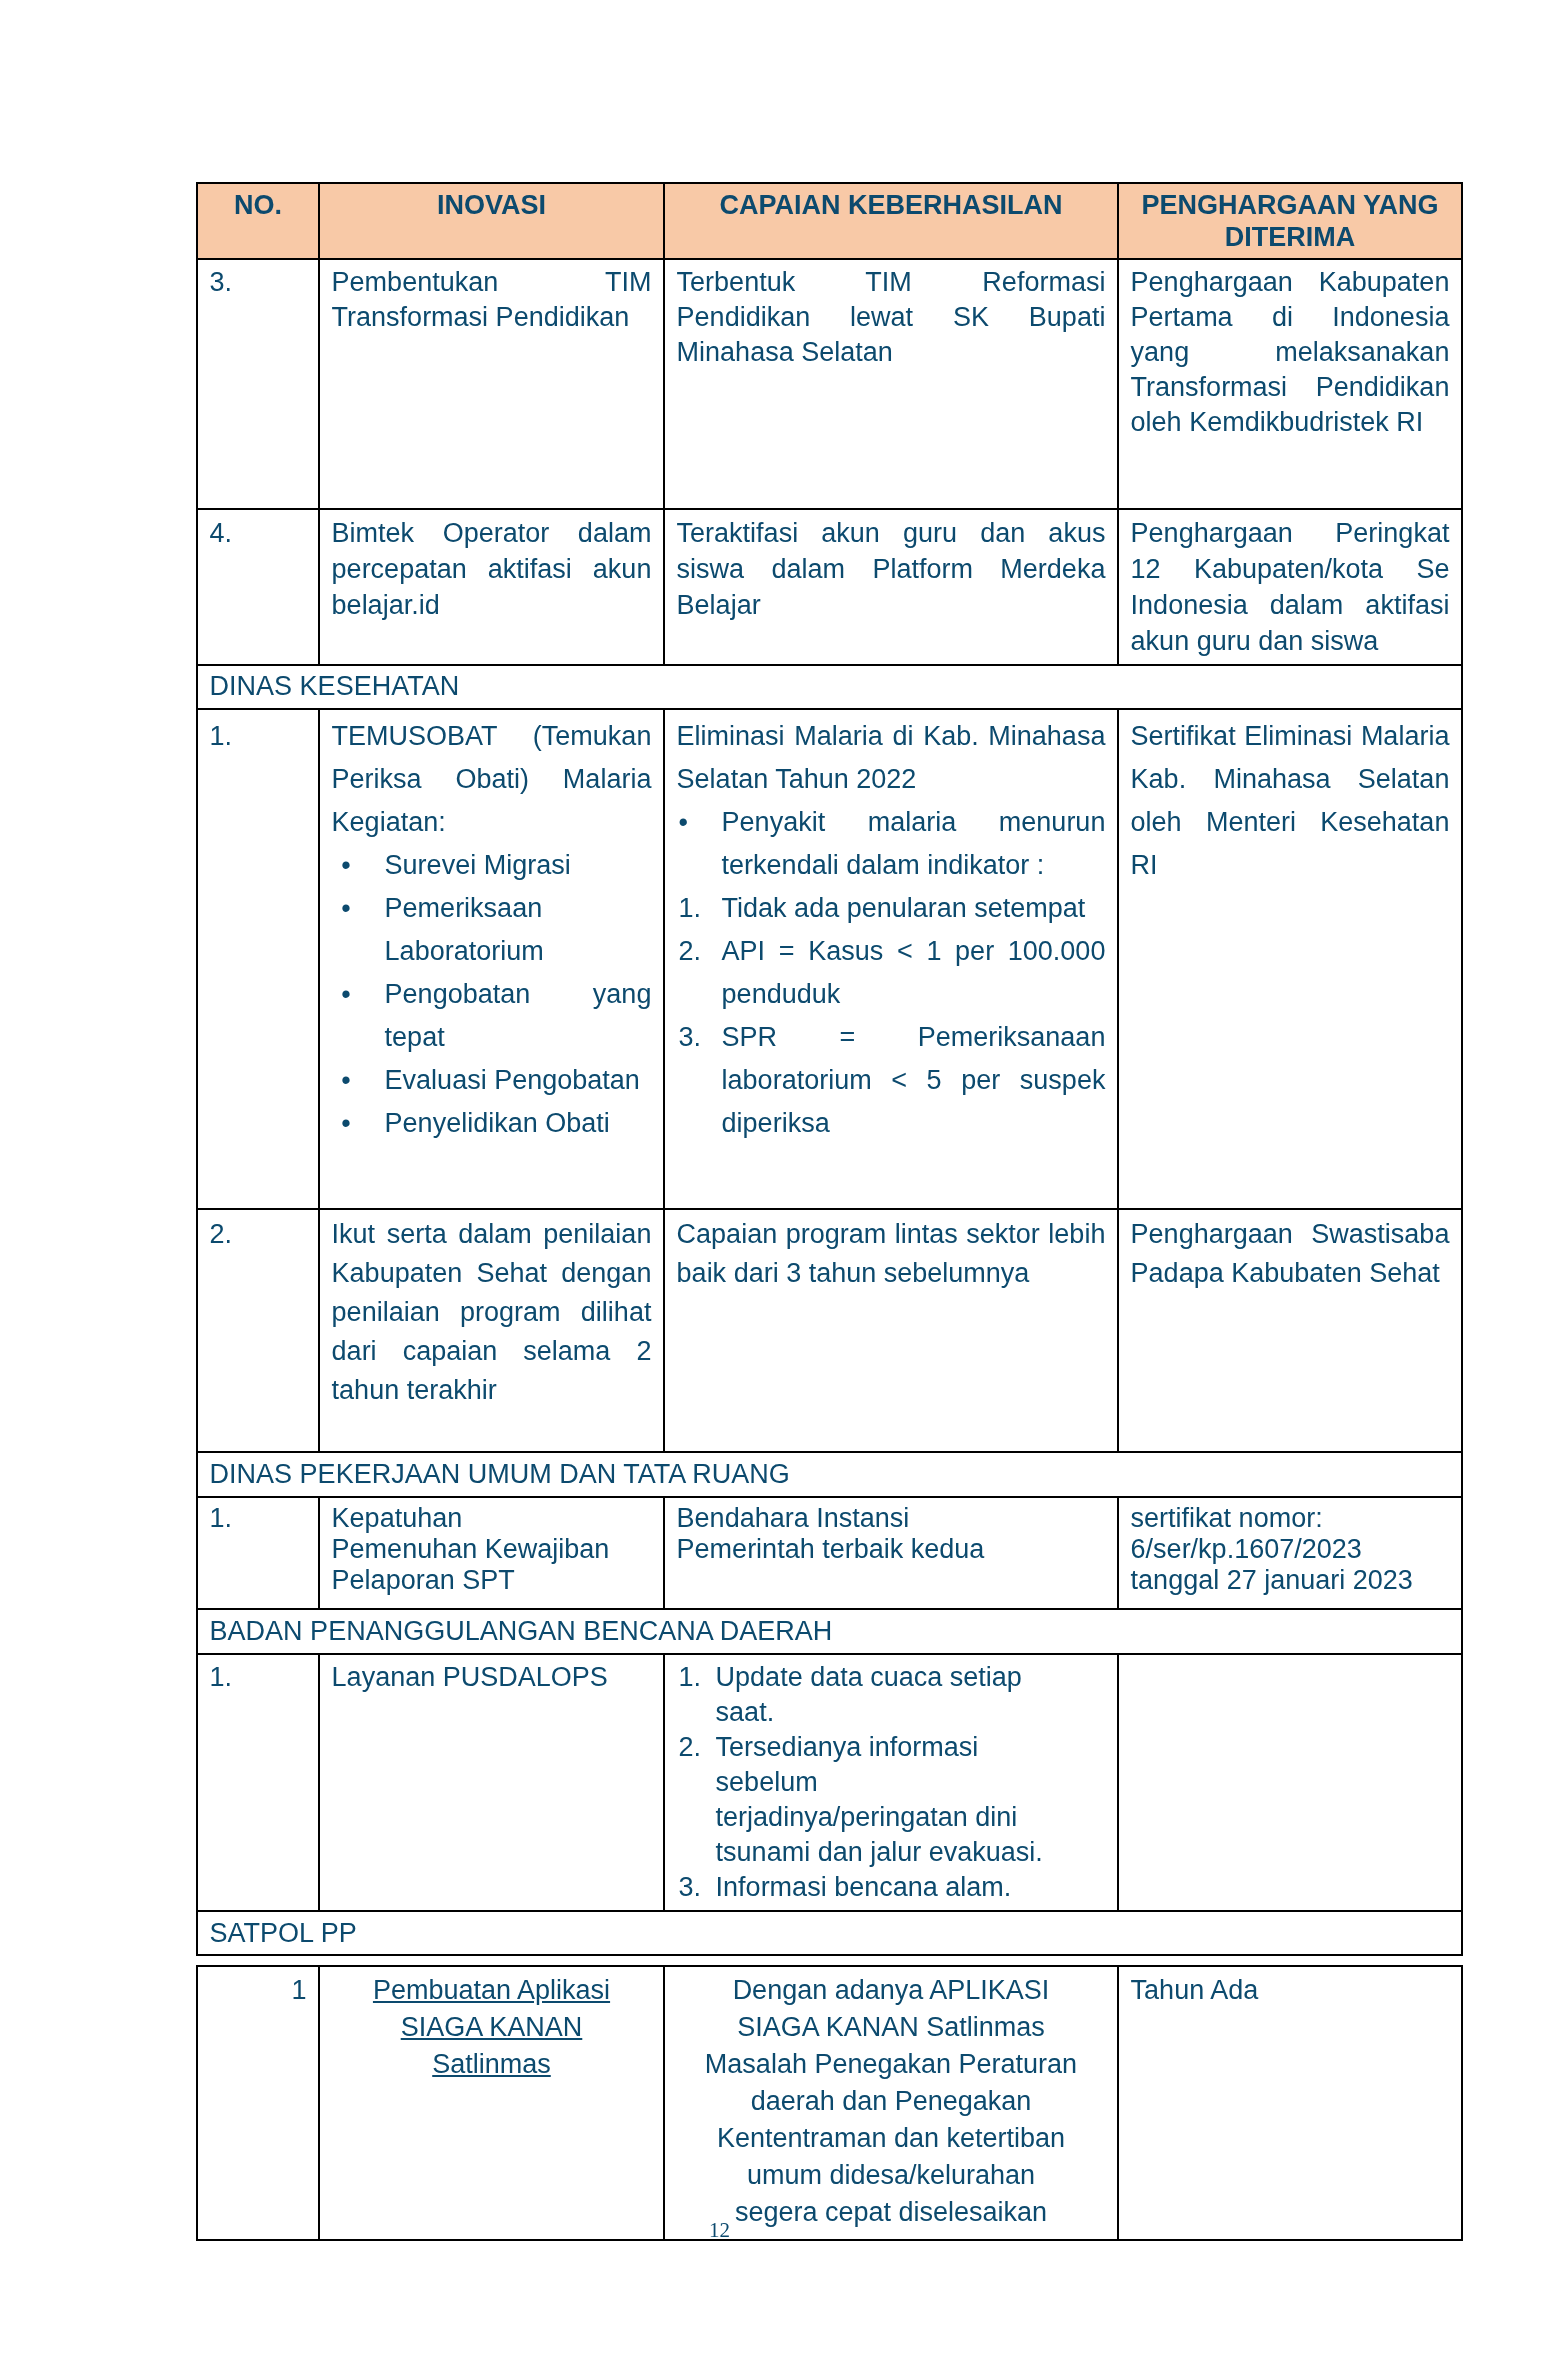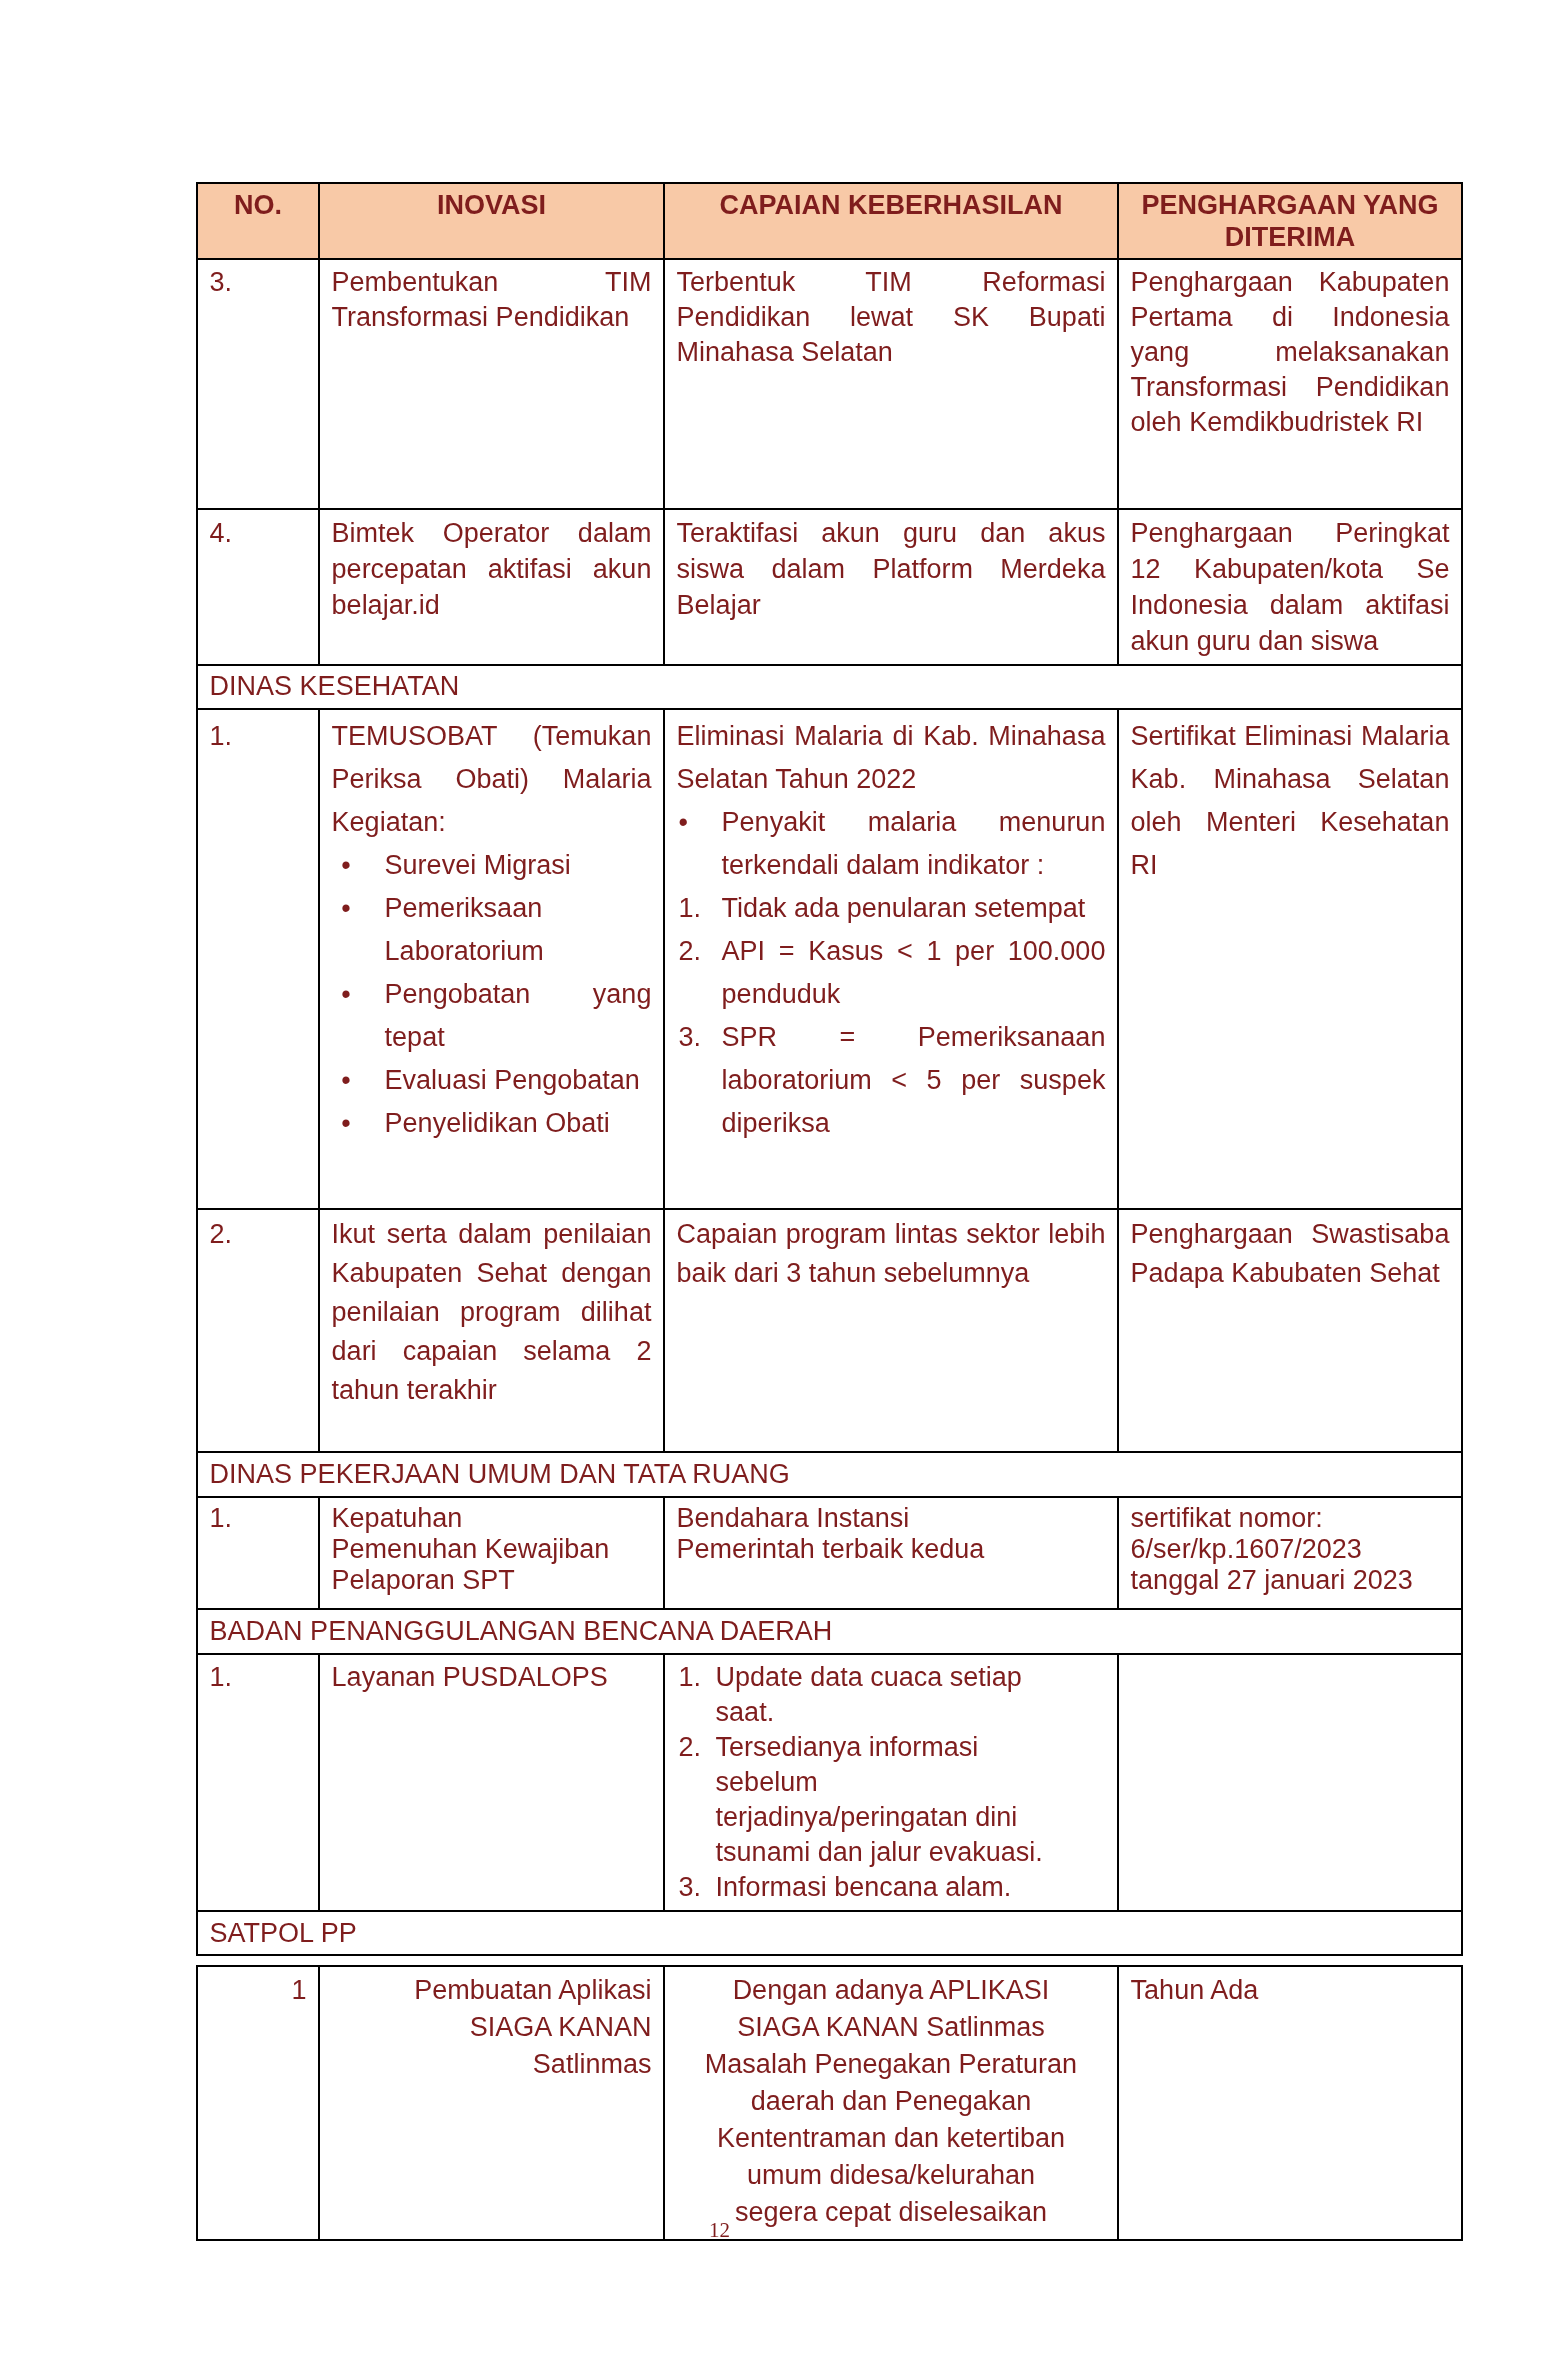--- a/index.html
+++ b/index.html
@@ -2,21 +2,21 @@
 <html><head>
 <meta charset="utf-8">
 <style>
   html,body{margin:0;padding:0;background:#ffffff;}
   .page{
     position:relative;
     width:1553px;
     height:2375px;
     background:#ffffff;
     font-family:"Liberation Sans", sans-serif;
-    color:#7f1d1d;
+    color:#0c4a6e;
     overflow:hidden;
   }
   .table-wrap{
     position:absolute;
     left:196px;
     top:182px;
     width:1266px;
   }
   table.doc{
     border-collapse:collapse;
@@ -220,21 +220,21 @@
       <table class="doc" style="margin-top: 8.7px;">
         <colgroup>
           <col style="width: 122px;">
           <col style="width: 345px;">
           <col style="width: 454px;">
           <col style="width: 344px;">
         </colgroup>
         <tbody>
           <tr style="height: 274px;">
             <td class="no-cell" style="line-height: 37px; text-align: right;">1</td>
-            <td style="line-height: 37px; text-align: right;">
+            <td style="line-height: 37px; text-align: center; text-decoration: underline;">
               <div class="blk pre">Pembuatan Aplikasi
 SIAGA KANAN
 Satlinmas</div>
             </td>
             <td style="line-height: 37px; text-align: center;">
               <div class="blk pre">Dengan adanya APLIKASI
 SIAGA KANAN Satlinmas
 Masalah Penegakan Peraturan
 daerah dan Penegakan
 Kententraman dan ketertiban

